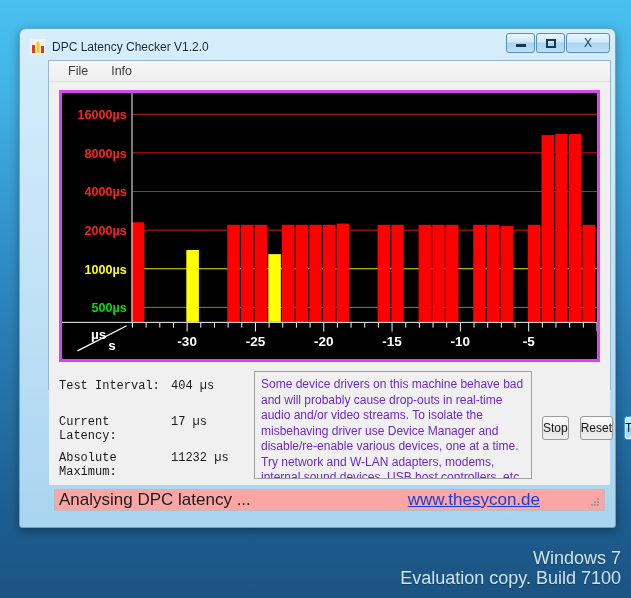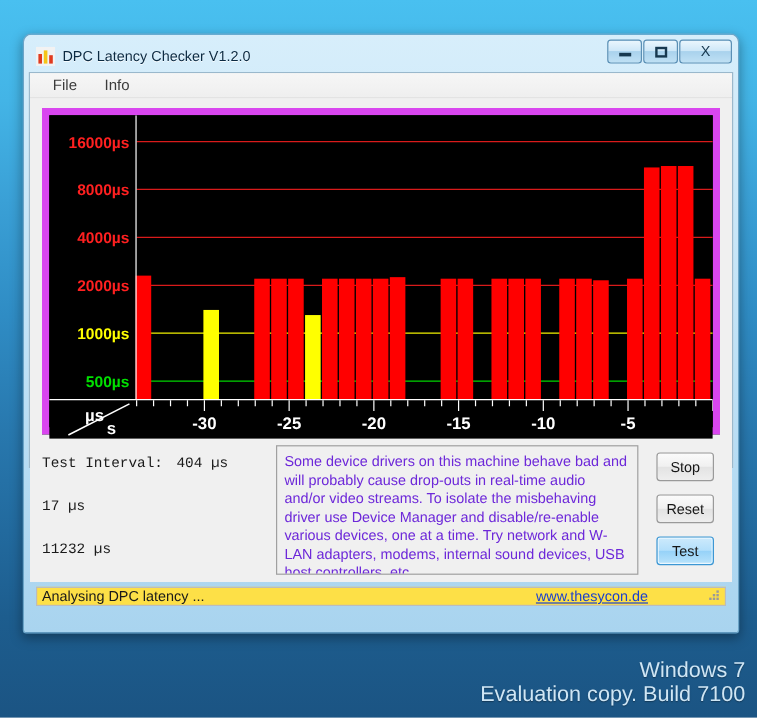--- a/index.html
+++ b/index.html
@@ -81,20 +81,21 @@
   .min-glyph { width: 10px; height: 3px; background: #17384f; margin-top:5px; }
   .max-glyph { width: 10px; height: 9px; border: 2px solid #17384f; }
 
   
   #client {
     background: #f0f0f0;
     border: 1px solid #9ab8cc;
     height: 330px;
     display: flex;
     flex-direction: column;
+    margin-left: 24px;
   }
   #menubar {
     height: 26px;
     background: linear-gradient(180deg,#f6f6f6 0%, #efefef 100%);
     display: flex;
     align-items: center;
     padding-left: 10px;
     border-bottom: 1px solid #e0e0e0;
     gap: 5px;
   }
@@ -108,21 +109,21 @@
   #body-area {
     flex: 1;
     background: #f0f0f0;
     padding: 8px 10px 6px 10px;
     display: flex;
     flex-direction: column;
   }
 
   
   #chart-wrap {
-    border: 6px solid #d946ef;
+    border: 3px solid #d946ef;
     background: #000;
     height: 272px;
     position: relative;
   }
   #chart {
     position: absolute;
     inset: 0;
     display: block;
   }
 
@@ -153,21 +154,21 @@
     border: 1px solid #a0a0a0;
     padding: 5px 6px;
     font-size: 12px;
     line-height: 15.5px;
     color: #6d28d9;
     overflow: hidden;
   }
   #btncol {
     width: 58px;
     display: flex;
-    flex-direction: column;
+    flex-direction: row;
     align-items: center;
     gap: 11px;
     padding-top: 6px;
   }
   .btn {
     width: 48px; height: 24px;
     font-size: 12px;
     color: #161616;
     background: linear-gradient(180deg,#fbfbfb 0%, #f0f0f0 48%, #e3e3e3 52%, #eeeeee 100%);
     border: 1px solid #9a9a9a;
@@ -178,24 +179,24 @@
   .btn.focused {
     background: linear-gradient(180deg,#cdeafc 0%, #b3dffb 48%, #96d2f8 52%, #b9e3fb 100%);
     border: 1px solid #3c97d4;
     box-shadow: inset 0 0 0 1px #eaf7ff;
   }
 
   
   #statusbar {
     height: 22px;
     margin: 4px 5px 0 5px;
-    background: #fde047;
+    background: #fca5a5;
     border: 1px solid #bcbcbc;
     display: flex;
-    font-size: 12px;
+    font-size: 17px;
     color: #1a1a1a;
     padding: 0 4px;
     position: relative;
   }
   #status-text { flex: 1; }
   #status-link {
     color: #1a3fd0;
     text-decoration: underline;
     margin-right: 60px;
     cursor: pointer;
@@ -346,23 +347,25 @@
       </div>
 
       <div id="info-row">
 
         <div id="stats">
           <div class="stat">
             <div class="lbl">Test Interval:</div>
             <div class="val">404 µs</div>
           </div>
           <div class="stat">
+            <div class="lbl">Current Latency:</div>
             <div class="val">17 µs</div>
           </div>
           <div class="stat">
+            <div class="lbl">Absolute Maximum:</div>
             <div class="val">11232 µs</div>
           </div>
         </div>
 
         <div id="desc-box">Some device drivers on this machine behave bad and will probably cause drop-outs in real-time audio and/or video streams. To isolate the misbehaving driver use Device Manager and disable/re-enable various devices, one at a time. Try network and W-LAN adapters, modems, internal sound devices, USB host controllers, etc.</div>
 
         <div id="btncol">
           <div class="btn">Stop</div>
           <div class="btn">Reset</div>
           <div class="btn focused">Test</div>

